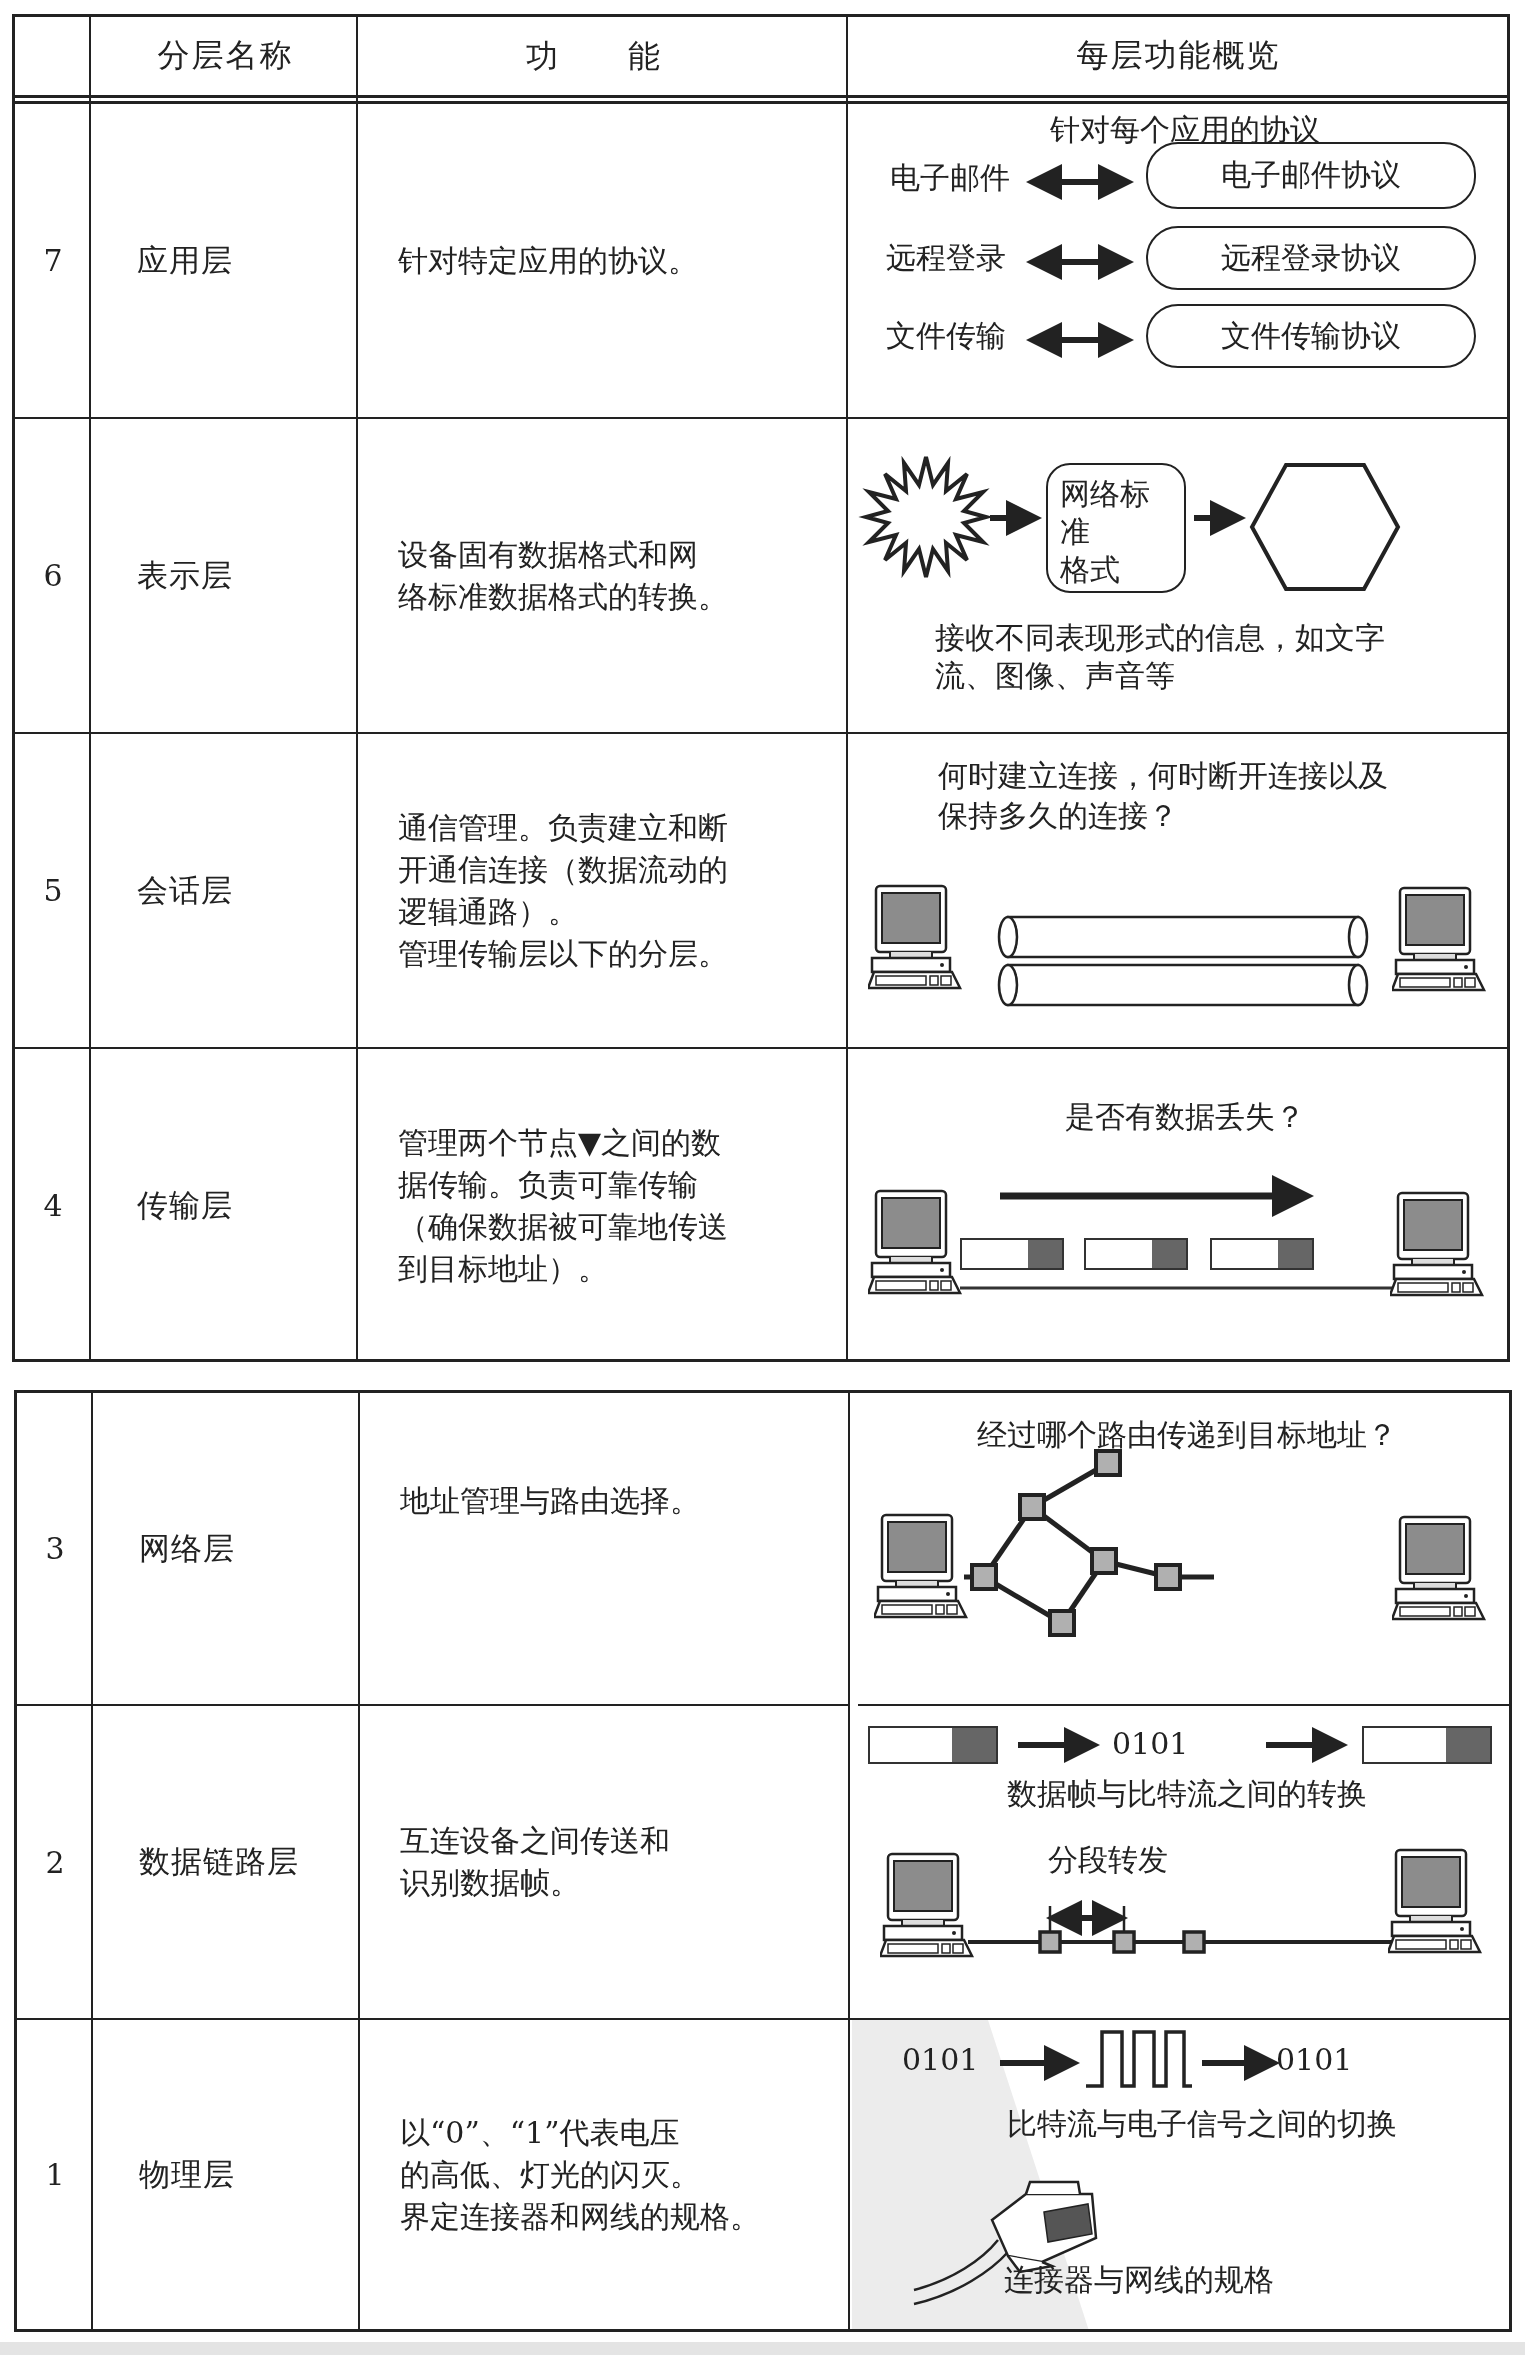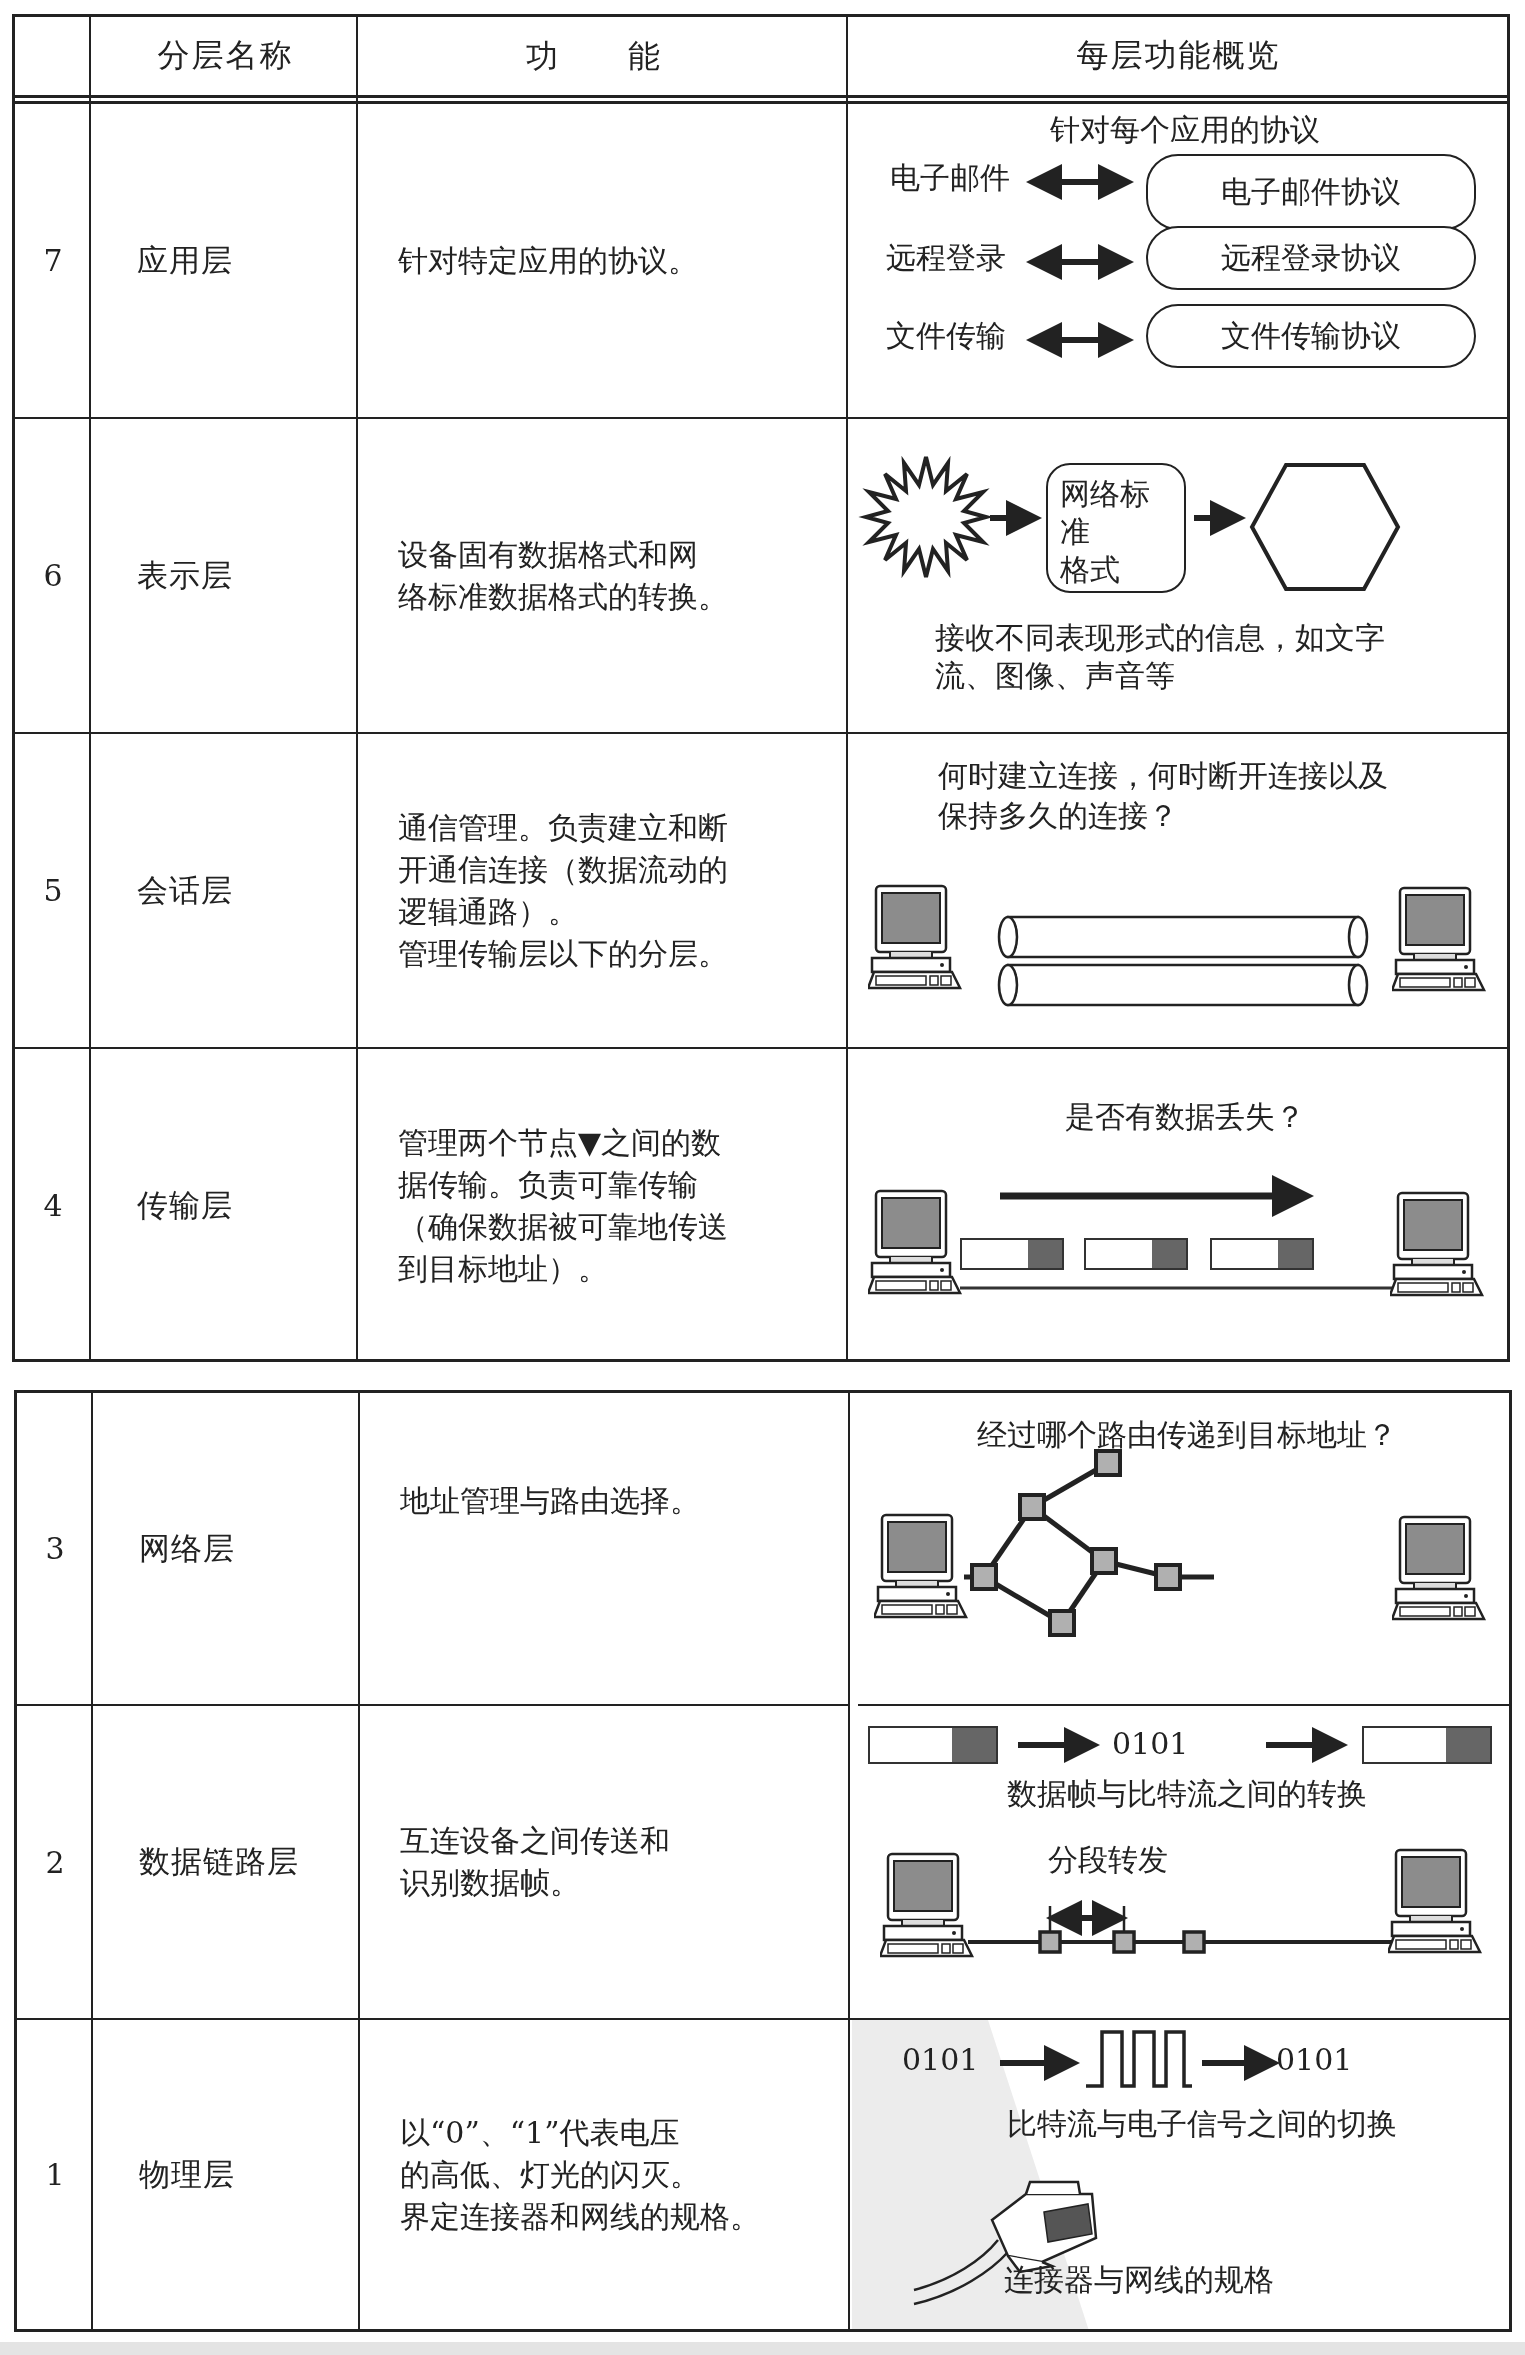--- a/index.html
+++ b/index.html
@@ -88,21 +88,21 @@
     <div class="cell func">
         <span class="func-text">针对特定应用的协议。</span>
       </div>
     <div class="viz">
       <div class="t tc" style="left:335px; top:6px;">针对每个应用的协议</div>
 
       <div class="t" style="left:40px; top:54px;">电子邮件</div>
       <svg style="left:180px; top:66px;" width="100" height="24">
         <line x1="8" y1="12" x2="92" y2="12" stroke="#222" stroke-width="6" marker-end="url(#ah)" marker-start="url(#ahs)"></line>
       </svg>
-      <div class="pill" style="left:296px; top:50px; width:330px; height:76px;">
+      <div class="pill" style="left:296px; top:38px; width:330px; height:67px;">
           <span>电子邮件协议</span>
         </div>
 
       <div class="t" style="left:36px; top:134px;">远程登录</div>
       <svg style="left:180px; top:146px;" width="100" height="24">
         <line x1="8" y1="12" x2="92" y2="12" stroke="#222" stroke-width="6" marker-end="url(#ah)" marker-start="url(#ahs)"></line>
       </svg>
       <div class="pill" style="left:296px; top:122px; width:330px; height:64px;">
           <span>远程登录协议</span>
         </div>

